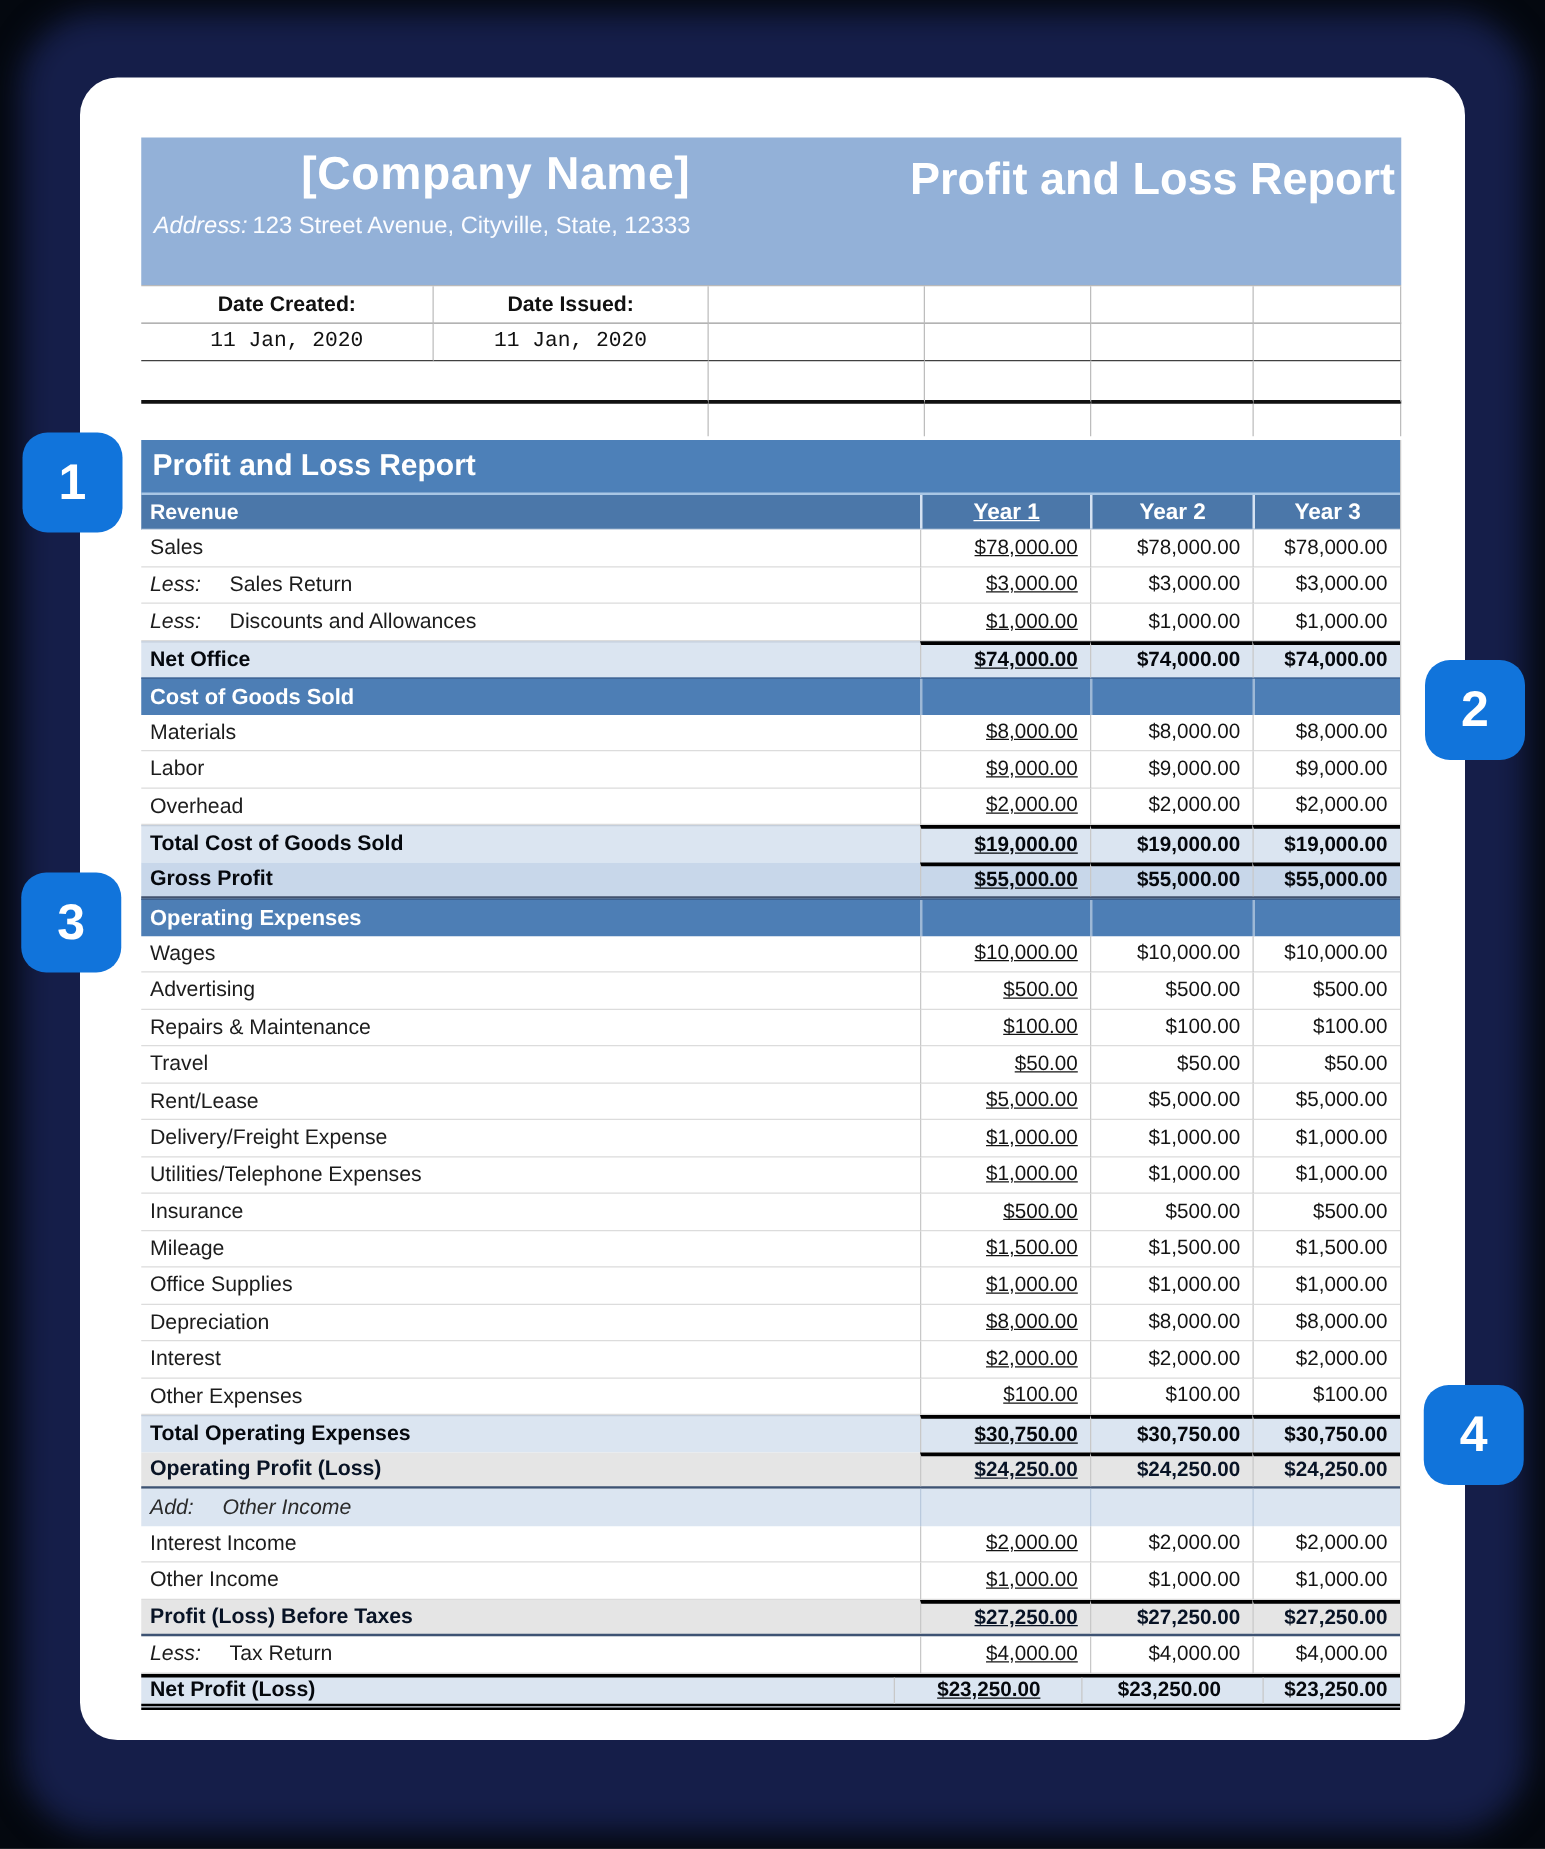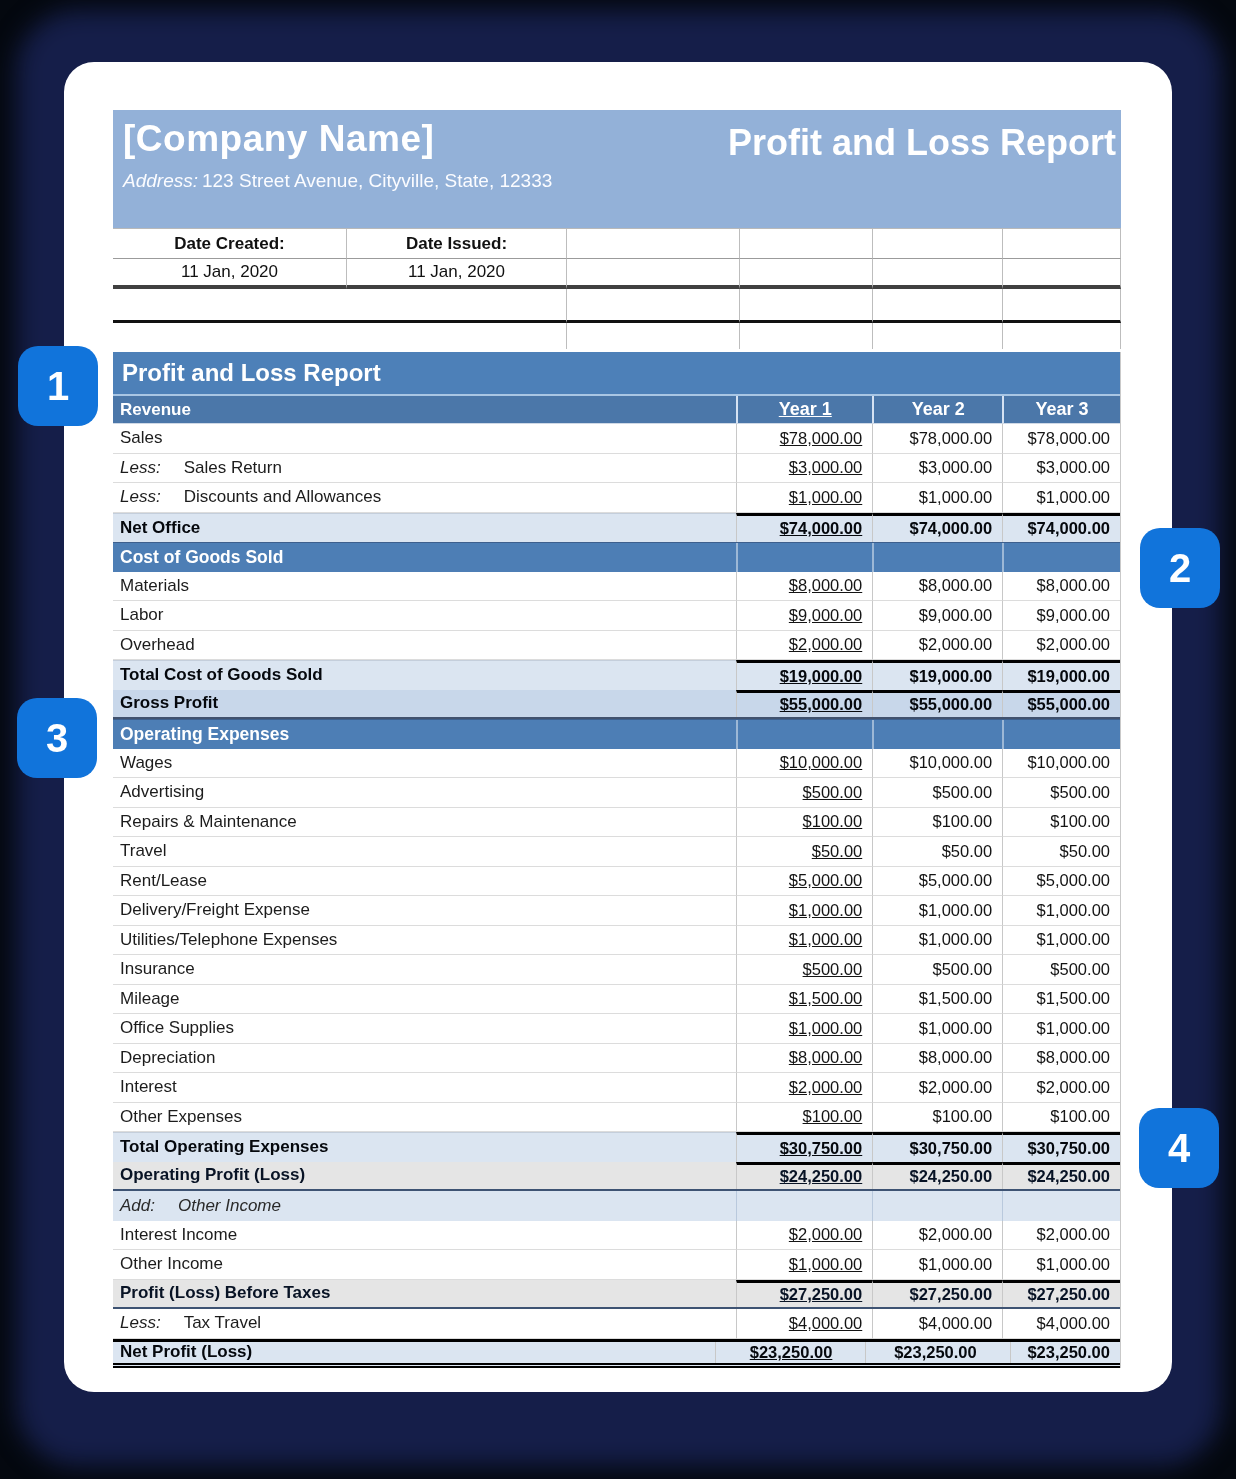--- a/index.html
+++ b/index.html
@@ -1,33 +1,33 @@
 <!DOCTYPE html>
 <html><head>
 <meta charset="utf-8">
 <style>
   html,body{margin:0;padding:0;}
   body{font-family:"Liberation Sans","DejaVu Sans",sans-serif;background:#04080f;}
   .stage{position:relative;width:1236px;height:1479px;background:#04080f;overflow:hidden;}
   .glow{position:absolute;left:16px;top:10px;width:1206px;height:1456px;background:#151e49;border-radius:62px;filter:blur(12px);}
-  .card{position:absolute;left:64px;top:62px;width:1108px;height:1330px;background:#ffffff;border-radius:30px;}
+  .card{position:absolute;left:64px;top:62px;width:1108px;height:1330px;background:#ffffff;border-radius:30px;text-align:right;}
   .sheet{position:absolute;left:49px;top:48px;width:1008px;}
 
   
   .banner{height:118px;background:#93b1d8;box-sizing:border-box;display:flex;justify-content:space-between;padding:8px 5px 0 10px;}
   .company{font-size:37px;font-weight:bold;color:#ffffff;letter-spacing:.5px;line-height:1.15;}
   .address{font-size:19px;color:#fbfcff;margin-top:9px;}
   .address i{margin-right:4px;}
   .banner-title{font-size:36px;font-weight:bold;color:#ffffff;white-space:nowrap;padding-top:4px;}
 
   
   .date-grid{display:grid;grid-template-columns:234px 220px 173px 133px 130px 118px;grid-template-rows:30px 30px 34px 26px;border-top:1px solid #b9b9b9;box-sizing:border-box;}
   .dc{box-sizing:border-box;border-right:1px solid #bdbdbd;display:flex;align-items:center;justify-content:center;font-size:17px;color:#111;}
   .dc.hdr{font-weight:bold;border-bottom:1px solid #9b9b9b;}
-  .dc.val{border-bottom:4px solid #404040;}
+  .dc.val{border-bottom:1px solid #404040;font-family:Liberation Mono, monospace;}
   .dc.sp2{grid-column:span 2;}
   .dc.blk{border-bottom:3px solid #111;}
 
   
   .pl-table{margin-top:3px;border-right:1px solid #c9c9c9;box-sizing:border-box;}
   .pl-title{height:44px;background:#4d80b8;border-bottom:2px solid #a9c6e4;display:flex;align-items:center;padding-left:9px;box-sizing:border-box;font-size:24px;font-weight:bold;color:#ffffff;}
   .prow{display:flex;height:29.5px;box-sizing:border-box;}
   .pl-cols{height:28px;background:#4b77a9;border-bottom:1px solid #cfd9e6;}
   .cell{box-sizing:border-box;height:100%;display:flex;align-items:center;}
   .lcell{width:624px;padding-left:7px;font-size:17px;color:#1c1c1c;}
@@ -354,21 +354,21 @@
               <div class="cell lcell">
                 <span>Profit (Loss) Before Taxes</span>
               </div>
               <div class="cell vcell v1">$27,250.00</div>
               <div class="cell vcell v2">$27,250.00</div>
               <div class="cell vcell v3">$27,250.00</div>
             </div>
             <div class="prow s-data">
               <div class="cell lcell">
                 <i>Less:</i>
-                <span>Tax Travel</span>
+                <span>Tax Return</span>
               </div>
               <div class="cell vcell v1">$4,000.00</div>
               <div class="cell vcell v2">$4,000.00</div>
               <div class="cell vcell v3">$4,000.00</div>
             </div>
             <div class="prow s-net">
               <div class="cell lcell">
                 <span>Net Profit (Loss)</span>
               </div>
               <div class="cell vcell v1">$23,250.00</div>

